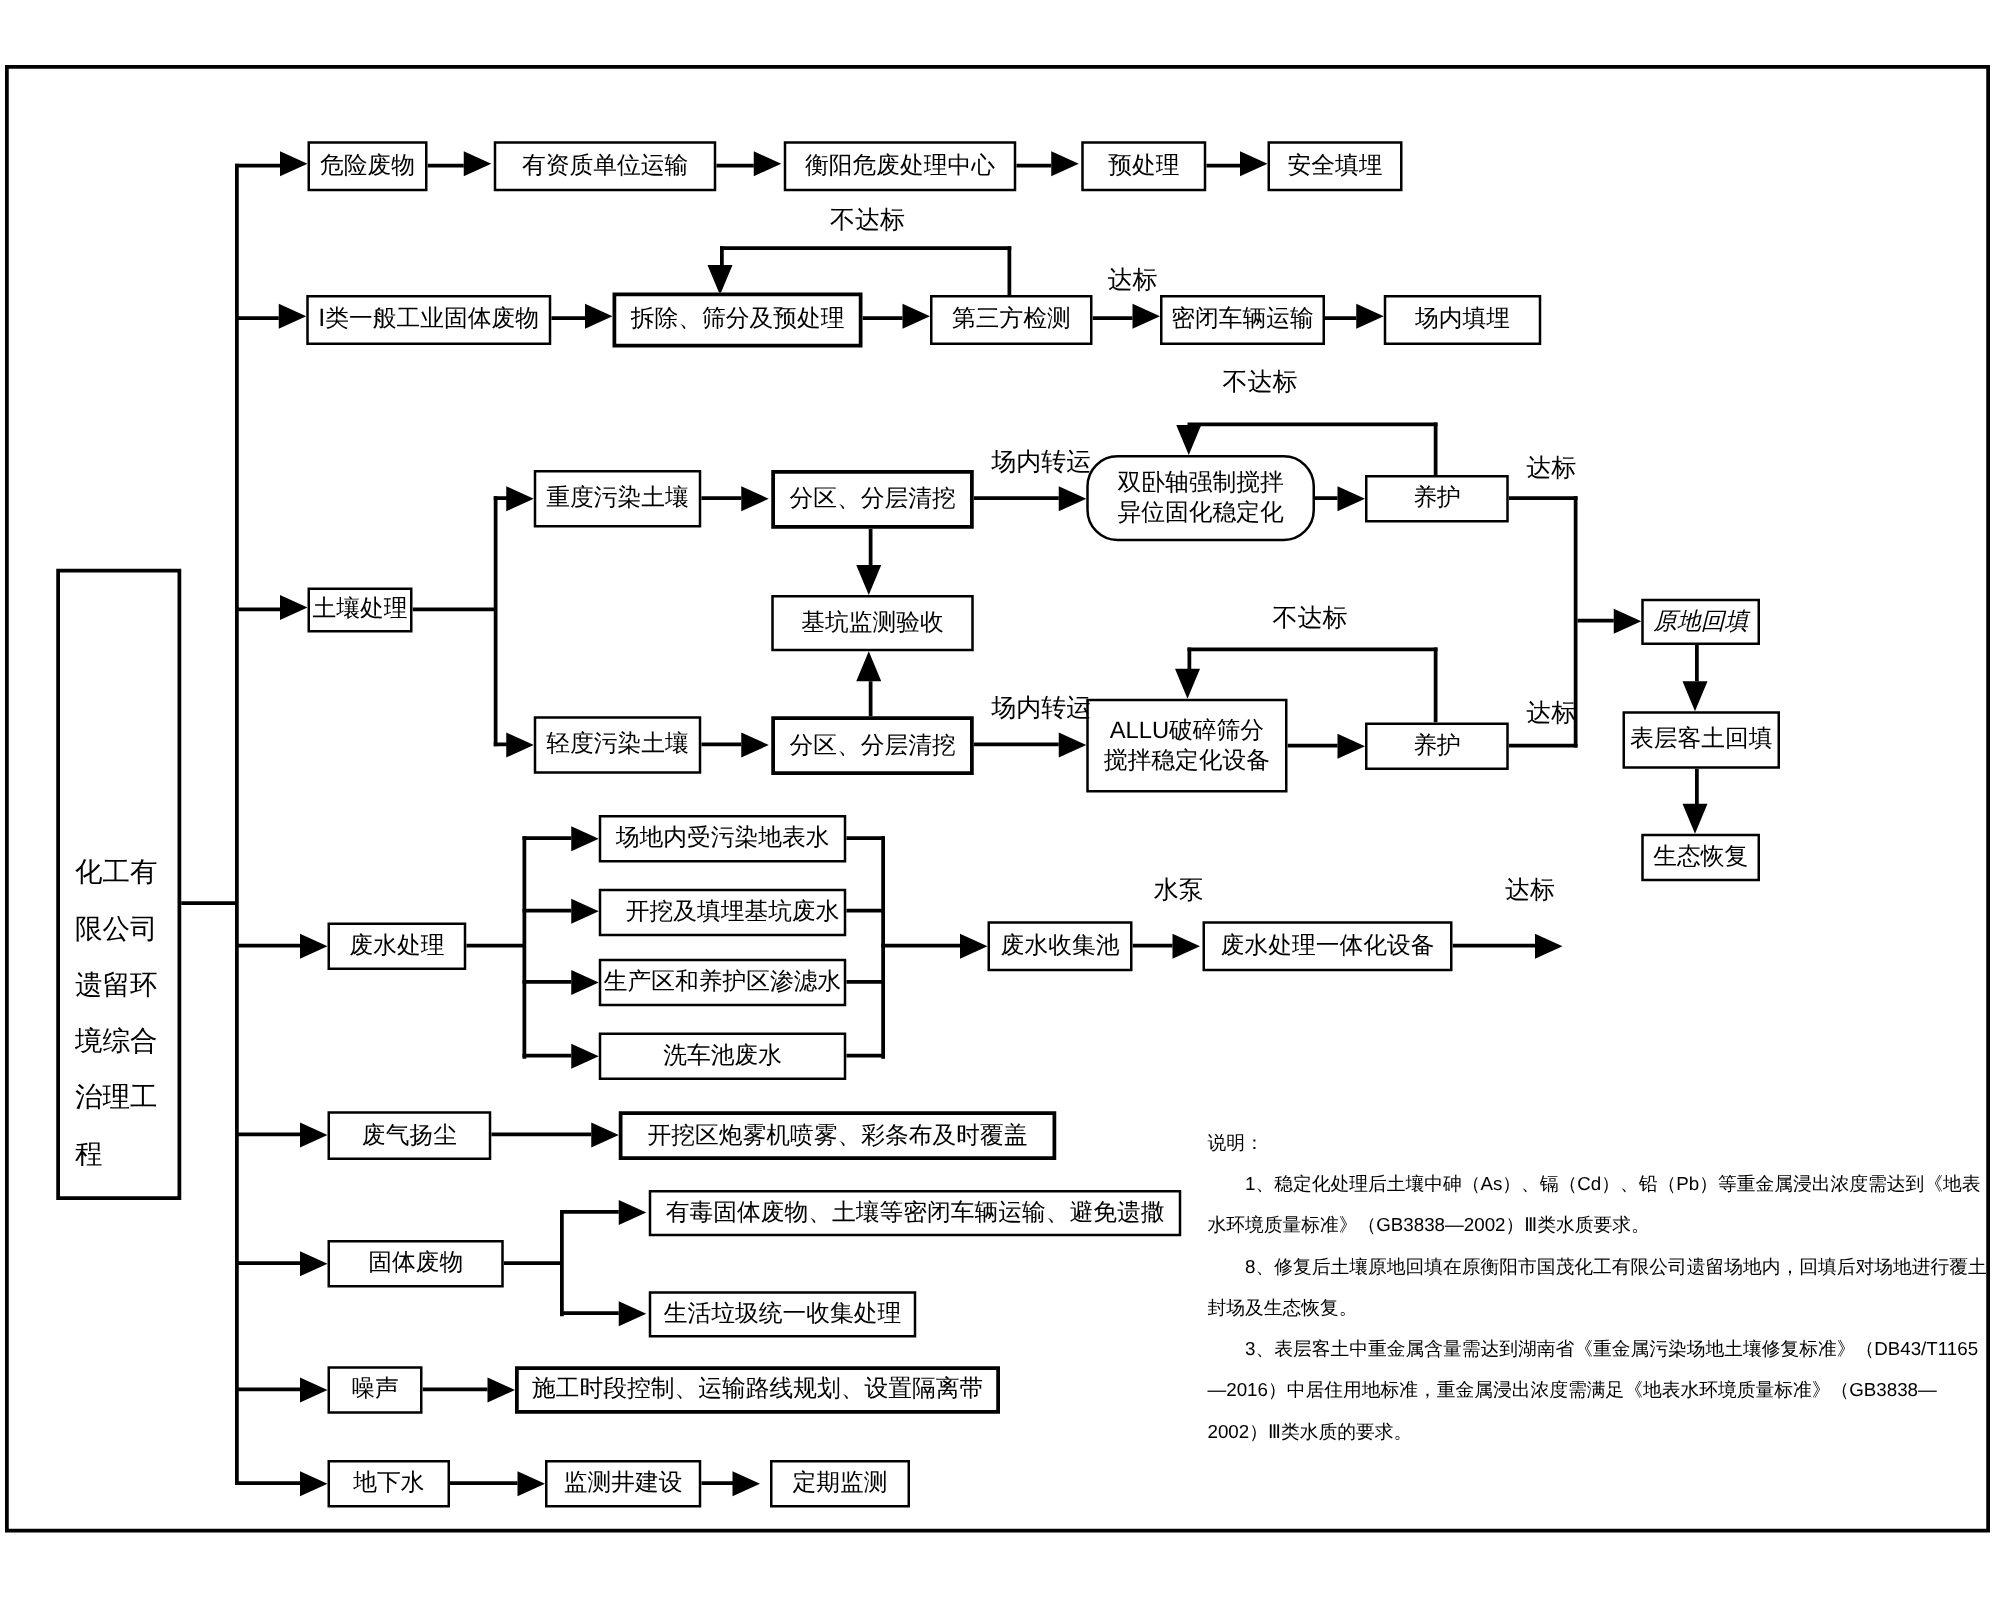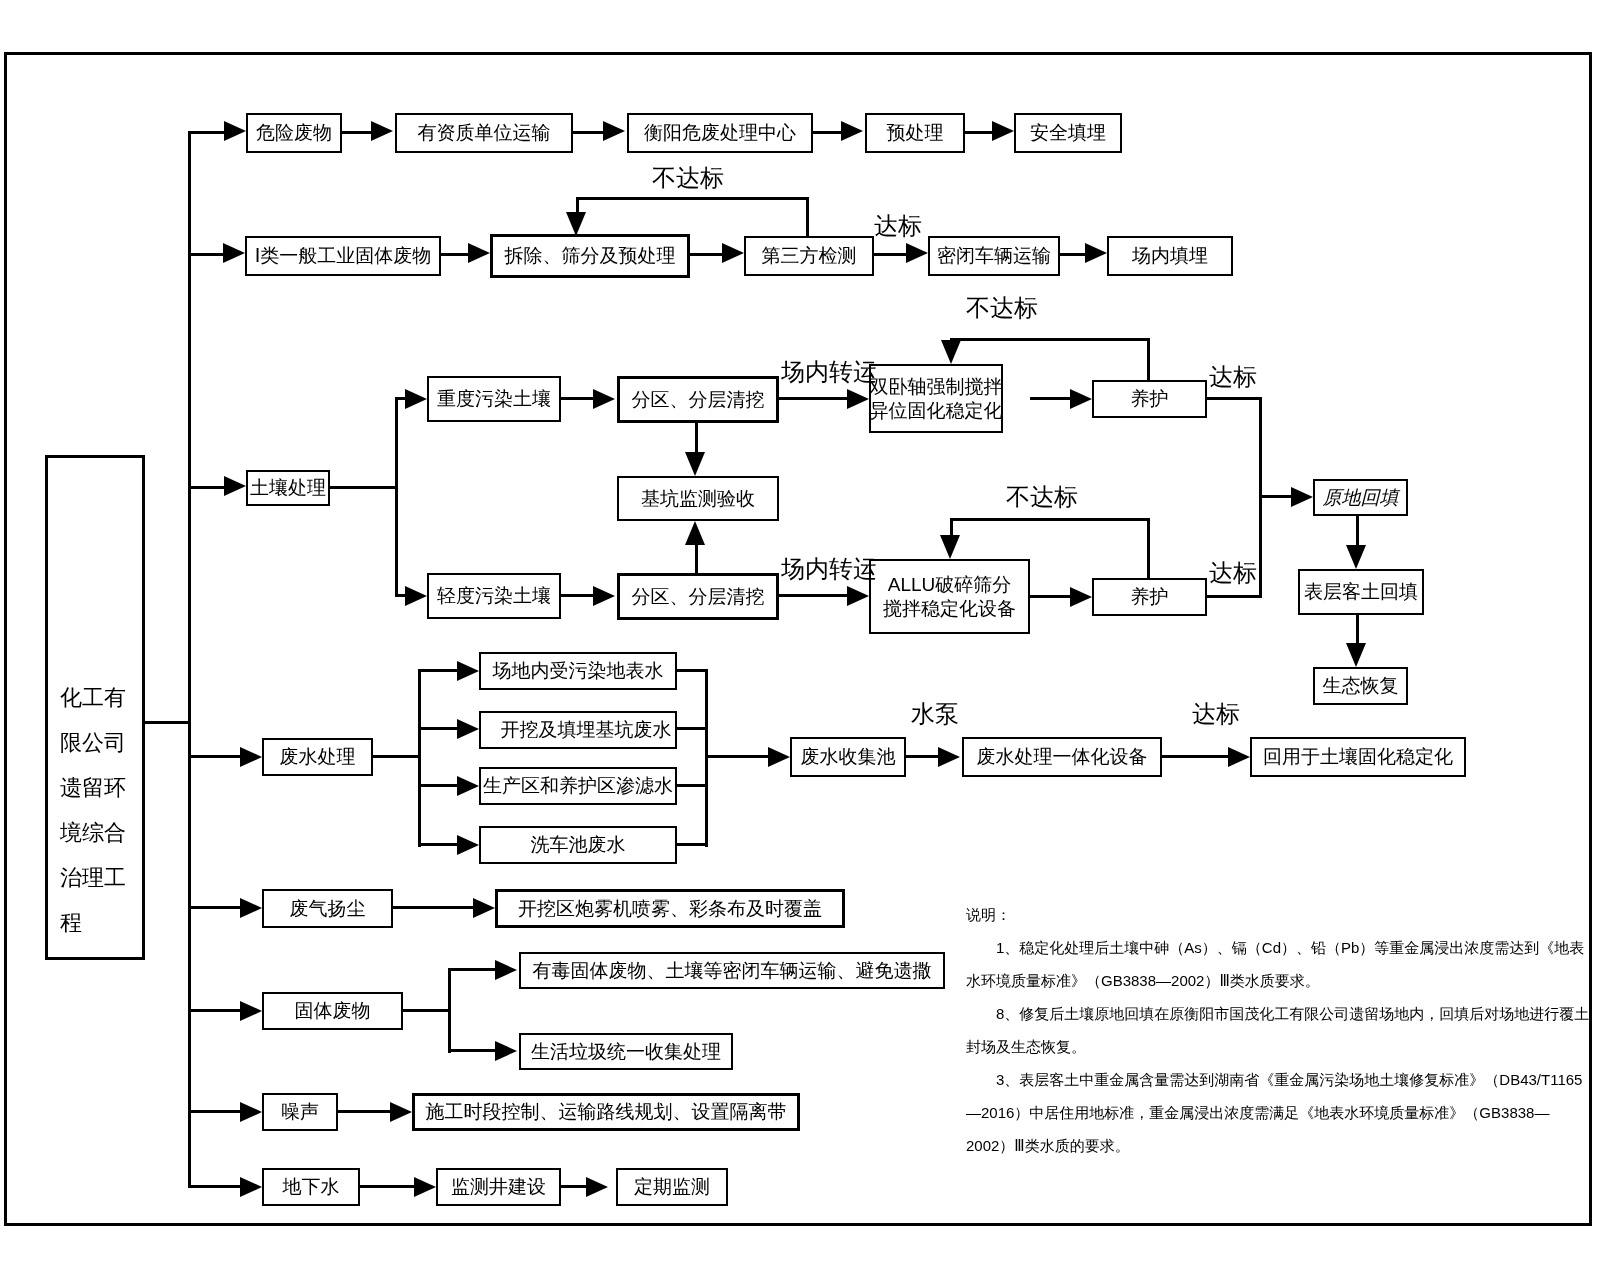--- a/index.html
+++ b/index.html
@@ -13,21 +13,21 @@
     position:absolute;border:2px solid #000;background:#fff;box-sizing:border-box;
     display:flex;flex-direction:column;align-items:center;justify-content:center;
     text-align:center;font-size:19px;line-height:1.25;white-space:nowrap;
   }
   .b3{border-width:3px;}
   .hl{position:absolute;height:3px;background:#000;}
   .vl{position:absolute;width:3px;background:#000;}
   .ar{position:absolute;width:0;height:0;border-top:10px solid transparent;border-bottom:10px solid transparent;border-left:22px solid #000;}
   .ad{position:absolute;width:0;height:0;border-left:10px solid transparent;border-right:10px solid transparent;border-top:24px solid #000;}
   .au{position:absolute;width:0;height:0;border-left:10px solid transparent;border-right:10px solid transparent;border-bottom:24px solid #000;}
-  .lbl{position:absolute;font-size:24px;white-space:nowrap;}
+  .lbl{position:absolute;font-size:20px;white-space:nowrap;margin-left:12px;}
   .root-box{
     position:absolute;left:45px;top:455px;width:100px;height:505px;
     border:3px solid #000;box-sizing:border-box;background:#fff;
     display:flex;align-items:flex-end;justify-content:center;
   }
   .root-inner{width:70px;font-size:22px;line-height:45px;text-align:left;
     word-break:break-all;padding-bottom:12px;}
   .notes{position:absolute;left:966px;top:898px;width:628px;font-size:15px;line-height:33px;}
   .notes p{margin:0;text-indent:2em;}
   .notes .nh{text-indent:0;}
@@ -191,21 +191,21 @@
     </div>
     <div class="box" style="left: 246px; top: 470px; width: 84px; height: 36px;">
       <span>土壤处理</span>
     </div>
     <div class="box" style="left: 427px; top: 376px; width: 134px; height: 46px;">
       <span>重度污染土壤</span>
     </div>
     <div class="box b3" style="left: 617px; top: 376px; width: 162px; height: 47px;">
       <span>分区、分层清挖</span>
     </div>
-    <div class="box" style="left: 869px; top: 364px; width: 134px; height: 69px;">
+    <div class="box" style="left: 869px; top: 364px; width: 183px; height: 69px; border-radius: 25px;">
       <span>双卧轴强制搅拌</span>
       <span>异位固化稳定化</span>
     </div>
     <div class="box" style="left: 1092px; top: 380px; width: 115px; height: 38px;">
       <span>养护</span>
     </div>
     <div class="box" style="left: 617px; top: 476px; width: 162px; height: 45px;">
       <span>基坑监测验收</span>
     </div>
     <div class="box" style="left: 427px; top: 573px; width: 134px; height: 46px;">
@@ -243,23 +243,20 @@
       <span>生产区和养护区渗滤水</span>
     </div>
     <div class="box" style="left: 479px; top: 826px; width: 198px; height: 38px;">
       <span>洗车池废水</span>
     </div>
     <div class="box" style="left: 790px; top: 737px; width: 116px; height: 40px;">
       <span>废水收集池</span>
     </div>
     <div class="box" style="left: 962px; top: 737px; width: 200px; height: 40px;">
       <span>废水处理一体化设备</span>
-    </div>
-    <div class="box" style="left: 1250px; top: 737px; width: 216px; height: 40px;">
-      <span>回用于土壤固化稳定化</span>
     </div>
     <div class="box" style="left: 262px; top: 889px; width: 131px; height: 39px;">
       <span>废气扬尘</span>
     </div>
     <div class="box b3" style="left: 495px; top: 889px; width: 350px; height: 39px;">
       <span>开挖区炮雾机喷雾、彩条布及时覆盖</span>
     </div>
     <div class="box" style="left: 262px; top: 992px; width: 141px; height: 38px;">
       <span>固体废物</span>
     </div>

